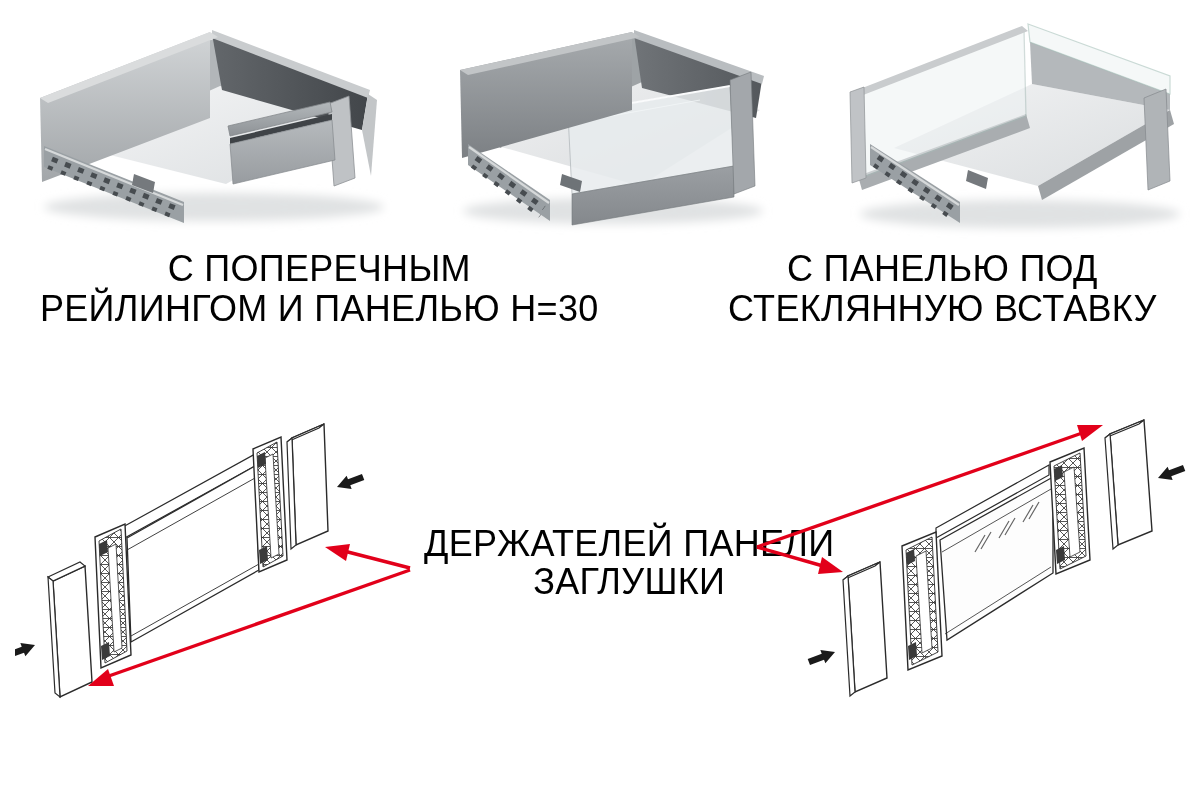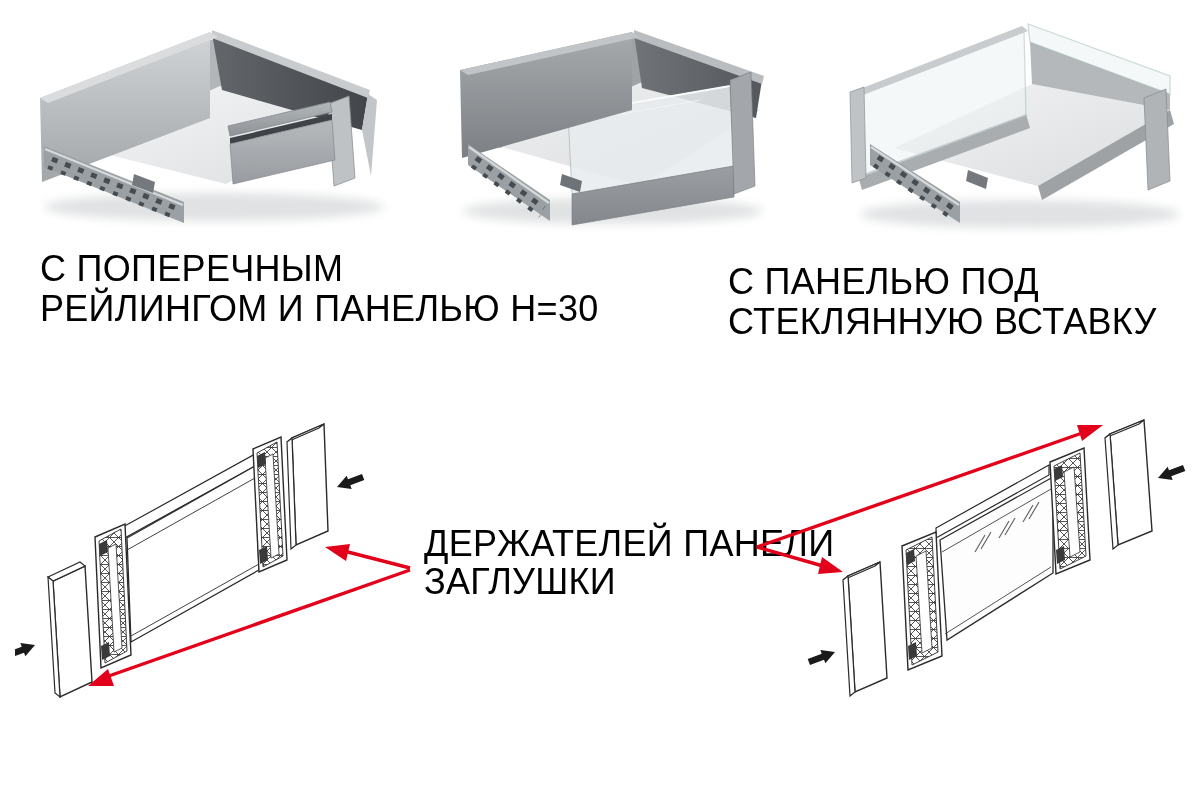--- a/index.html
+++ b/index.html
@@ -1,24 +1,24 @@
 <!DOCTYPE html>
 <html><head>
 <meta charset="utf-8">
 <style>
   html,body{margin:0;padding:0;background:#ffffff;}
   .canvas{
     position:relative;width:1200px;height:800px;background:#ffffff;overflow:hidden;
-    font-family:"Liberation Sans",sans-serif;color:#000;
+    font-family:"Liberation Sans",sans-serif;color:#000;text-align:center;
   }
   figure{margin:0;padding:0;position:absolute;}
   .caption{position:absolute;margin:0;font-weight:400;color:#000;letter-spacing:.3px;}
   .caption span{display:block;white-space:nowrap;}
   .c1{left:40px;top:249px;font-size:36px;line-height:40px;}
-  .c2{left:728px;top:262px;font-size:36px;line-height:40px;}
+  .c2{left:728px;top:249px;font-size:36px;line-height:40px;}
   .c3{left:424px;top:525px;font-size:36px;line-height:38px;}
   svg{display:block;}
 </style>
 </head>
 <body>
 
 <div class="canvas">
 
   <figure style="left:32px;top:8px;">
     <svg width="360" height="232" viewBox="0 0 360 232">

